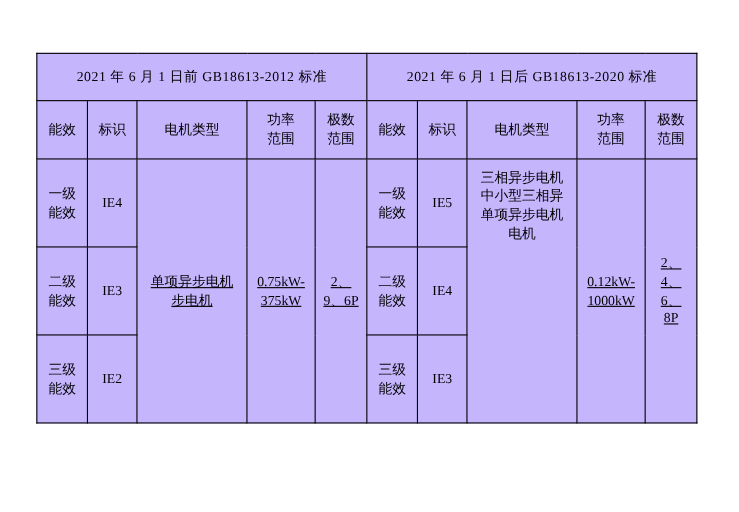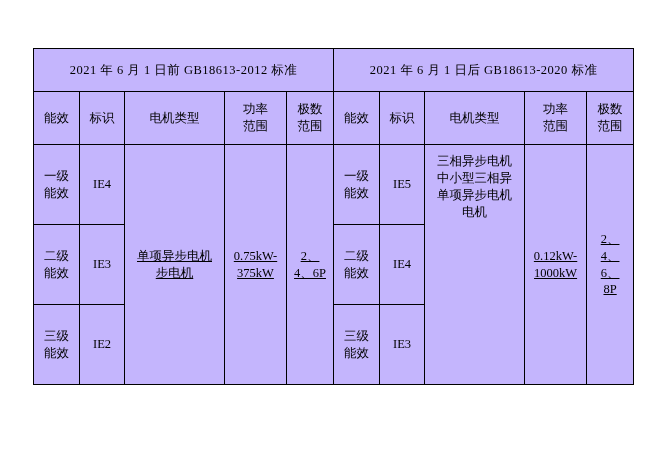--- a/index.html
+++ b/index.html
@@ -121,21 +121,21 @@
           </td>
           <td>IE4</td>
           <td rowspan="3" class="vmid">
             <div>单项异步电机</div>
             <div>步电机</div>
           </td>
           <td rowspan="3" class="vmid">
             <div>0.75kW-</div>
             <div>375kW</div>
           </td>
-          <td rowspan="3" class="vmid">2、4、6P</td>
+          <td rowspan="3" class="vmid">2、9、6P</td>
 
           <td>
             <div>一级</div>
             <div>能效</div>
           </td>
           <td>IE5</td>
           <td rowspan="3" class="left-align" style="vertical-align: top; padding-top: 8px;">
             <div>三相异步电机</div>
             <div>中小型三相异</div>
             <div>单项异步电机</div>

